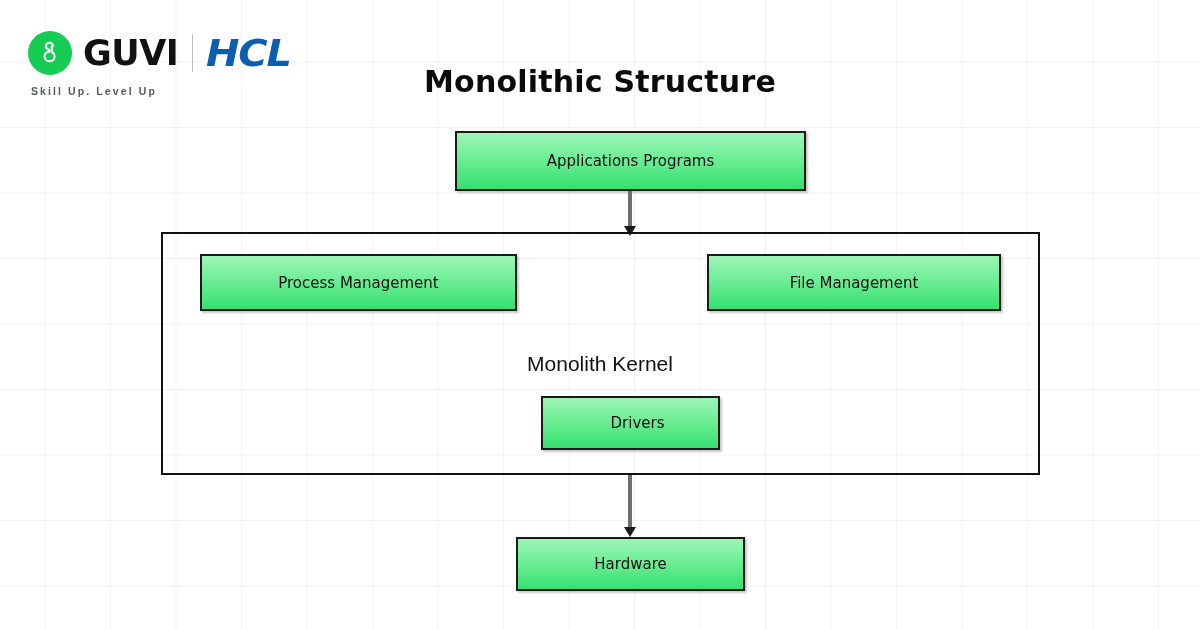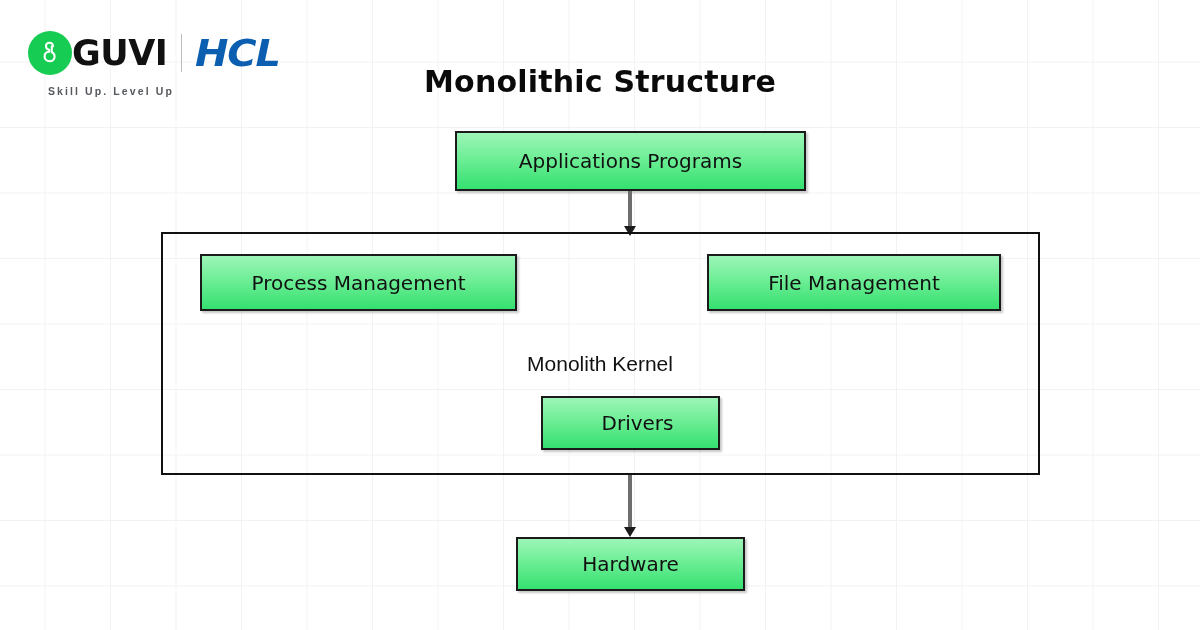--- a/index.html
+++ b/index.html
@@ -50,20 +50,21 @@
     justify-content: center;
     flex: 0 0 auto;
   }
   .guvi-mark svg { display:block; }
   .guvi-word {
     font-family: "DejaVu Sans", sans-serif;
     font-weight: bold;
     font-size: 35px;
     letter-spacing: -0.5px;
     color: #111111;
+    margin-left: 11px;
     line-height: 1;
   }
   .brand-divider {
     width: 1px;
     height: 38px;
     background: #bdbdbd;
     margin: 0 13px 0 14px;
   }
   .hcl-word {
     font-family: "DejaVu Sans", sans-serif;
@@ -76,21 +77,21 @@
     transform: scaleX(1.08);
     transform-origin: left center;
   }
   .tagline {
     font-family: "Liberation Sans", sans-serif;
     font-size: 10.5px;
     font-weight: bold;
     letter-spacing: 2.1px;
     color: #55585c;
     margin-top: 9px;
-    margin-left: 20px;
+    margin-left: 3px;
   }
 
   
   .page-title {
     position: absolute;
     left: 0;
     top: 64px;
     width: 1200px;
     text-align: center;
     font-family: "DejaVu Sans", sans-serif;
@@ -103,21 +104,21 @@
   
   .node {
     position: absolute;
     box-sizing: border-box;
     border: 2px solid #1b1b1b;
     background: linear-gradient(to bottom, #9df5b7 0%, #6eee96 45%, #35e070 100%);
     display: flex;
     align-items: center;
     justify-content: center;
     font-family: "DejaVu Sans", sans-serif;
-    font-size: 20px;
+    font-size: 15px;
     color: #111111;
     box-shadow: 2px 2px 2px rgba(0,0,0,0.22);
   }
 
   #node-applications { left: 455px; top: 131px; width: 351px; height: 60px; }
   #node-process      { left: 200px; top: 254px; width: 317px; height: 57px; }
   #node-file         { left: 707px; top: 254px; width: 294px; height: 57px; }
   #node-drivers      { left: 541px; top: 396px; width: 179px; height: 54px; padding-left: 14px; }
   #node-hardware     { left: 516px; top: 537px; width: 229px; height: 54px; }
 

